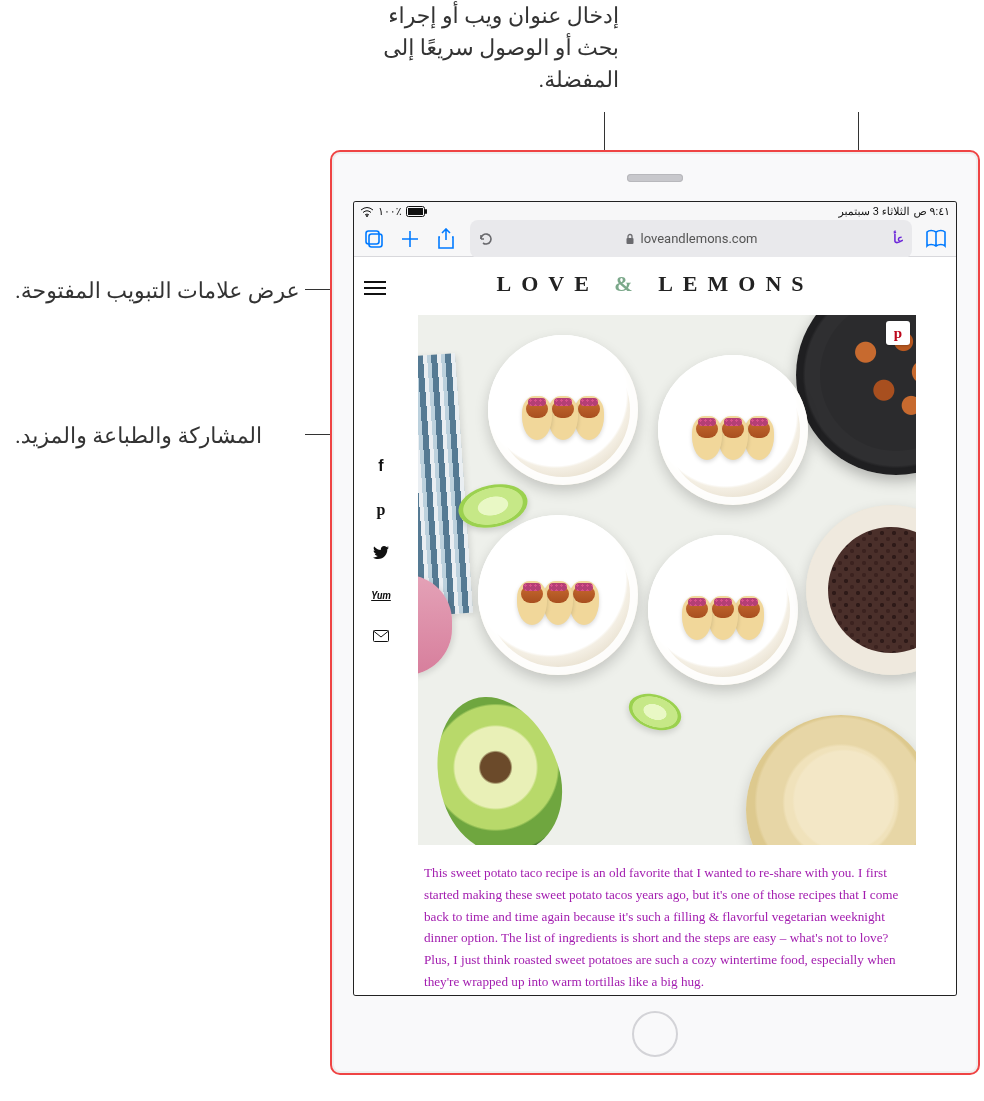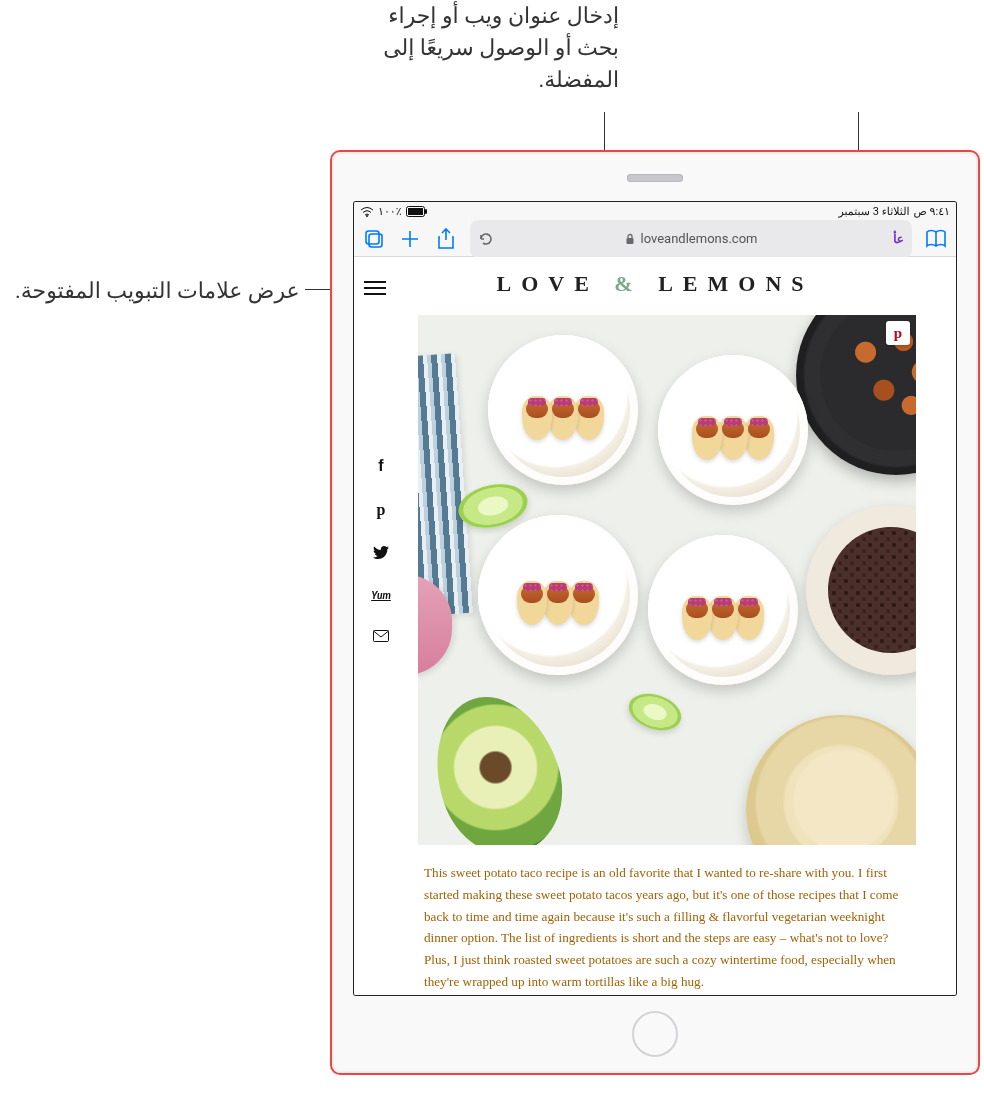--- a/index.html
+++ b/index.html
@@ -69,37 +69,42 @@
 
 .tortillas { position:absolute; right:-20px; bottom:-60px; width:190px; height:190px; border-radius:50%; background:radial-gradient(circle at 50% 46%, #f0e2bb 0 40%, #e7d6a6 42% 60%, #ddc98e 62%); box-shadow:0 6px 14px rgba(0,0,0,.18); }
 .tortillas::after { content:""; position:absolute; left:18px; top:18px; right:18px; bottom:18px; border-radius:50%; background:radial-gradient(circle at 52% 44%, #f3e7c6 0 42%, transparent 44%);}
 
 .salsa { position:absolute; left:-12px; top:260px; width:46px; height:100px; background:linear-gradient(#e4a2b7,#d77e9c); border-radius:0 46px 46px 0; box-shadow:2px 2px 6px rgba(0,0,0,.12); }
 
 .sociallist { position:absolute; left:15px; top:200px; width:24px; display:flex; flex-direction:column; gap:26px; align-items:center; color:#111; }
 .sociallist .ic { font-size:16px; font-weight:700; }
 .sociallist .yum { font-size:10px; font-style:italic; font-weight:700;text-decoration:underline; }
 
-.bodytext { position:absolute; left:70px; right:44px; top:605px; font-family:"Times New Roman",Georgia,serif; font-size:13.2px; line-height:1.65; color:#a16207; text-align:left; direction:ltr; }
+.bodytext { position:absolute; left:70px; right:44px; top:605px; font-family:"Times New Roman",Georgia,serif; font-size:13.2px; line-height:1.65; color:#a21caf; text-align:left; direction:ltr; }
 
 </style>
 </head>
 <body>
 
 <div class="callouts">
   <div class="callout" style="top:0; right:15px; width:330px;">
     <span class="line lv" style="right:110px; top:112px; height:120px;"></span>
   </div>
   <div class="callout" style="top:0; right:365px; width:270px;">
     <span>إدخال عنوان ويب أو إجراء بحث أو الوصول سريعًا إلى المفضلة.</span>
     <span class="line lv" style="right:14px; top:112px; height:120px;"></span>
   </div>
   <div class="callout" style="top:230px; left:15px; width:285px; text-align:left;margin-top:45px;">
     <span>عرض علامات التبويب المفتوحة.</span>
     <span class="line lh" style="left:290px; top:14px; width:50px;"></span>
+  </div>
+  <div class="callout" style="top:420px; left:15px; width:285px; text-align:left;">
+    <span>المشاركة والطباعة والمزيد.</span>
+    <span class="line lh" style="left:290px; top:14px; width:128px;"></span>
+    <span class="line lv" style="left:418px; bottom:48px; height:176px;"></span>
   </div>
 </div>
 
 <div class="ipad">
   <div class="speaker"></div>
   <div class="home"></div>
   <div class="screen">
 
     <div class="statusbar">
       <div class="left">

